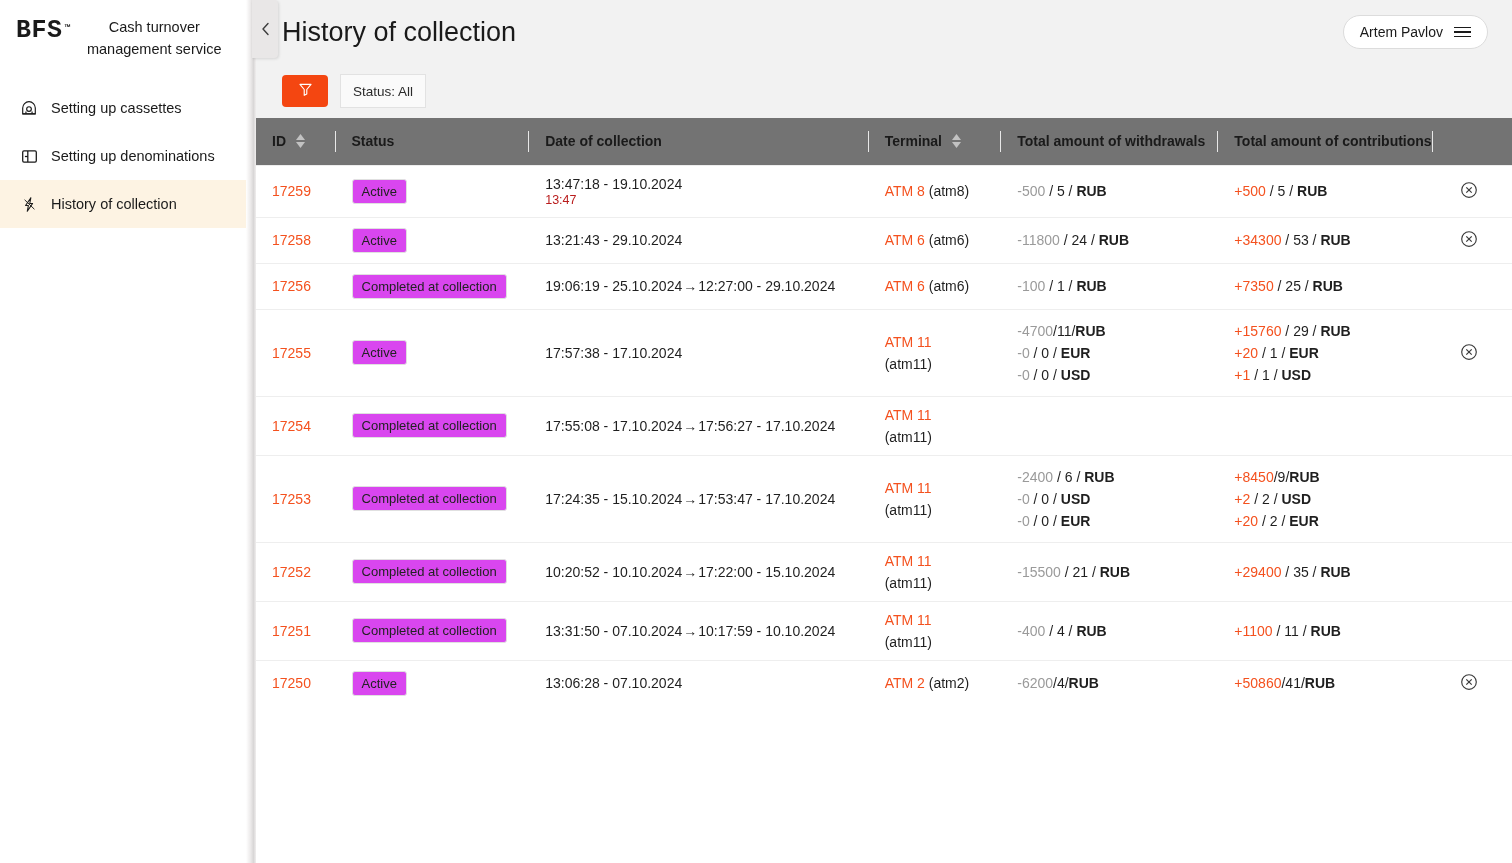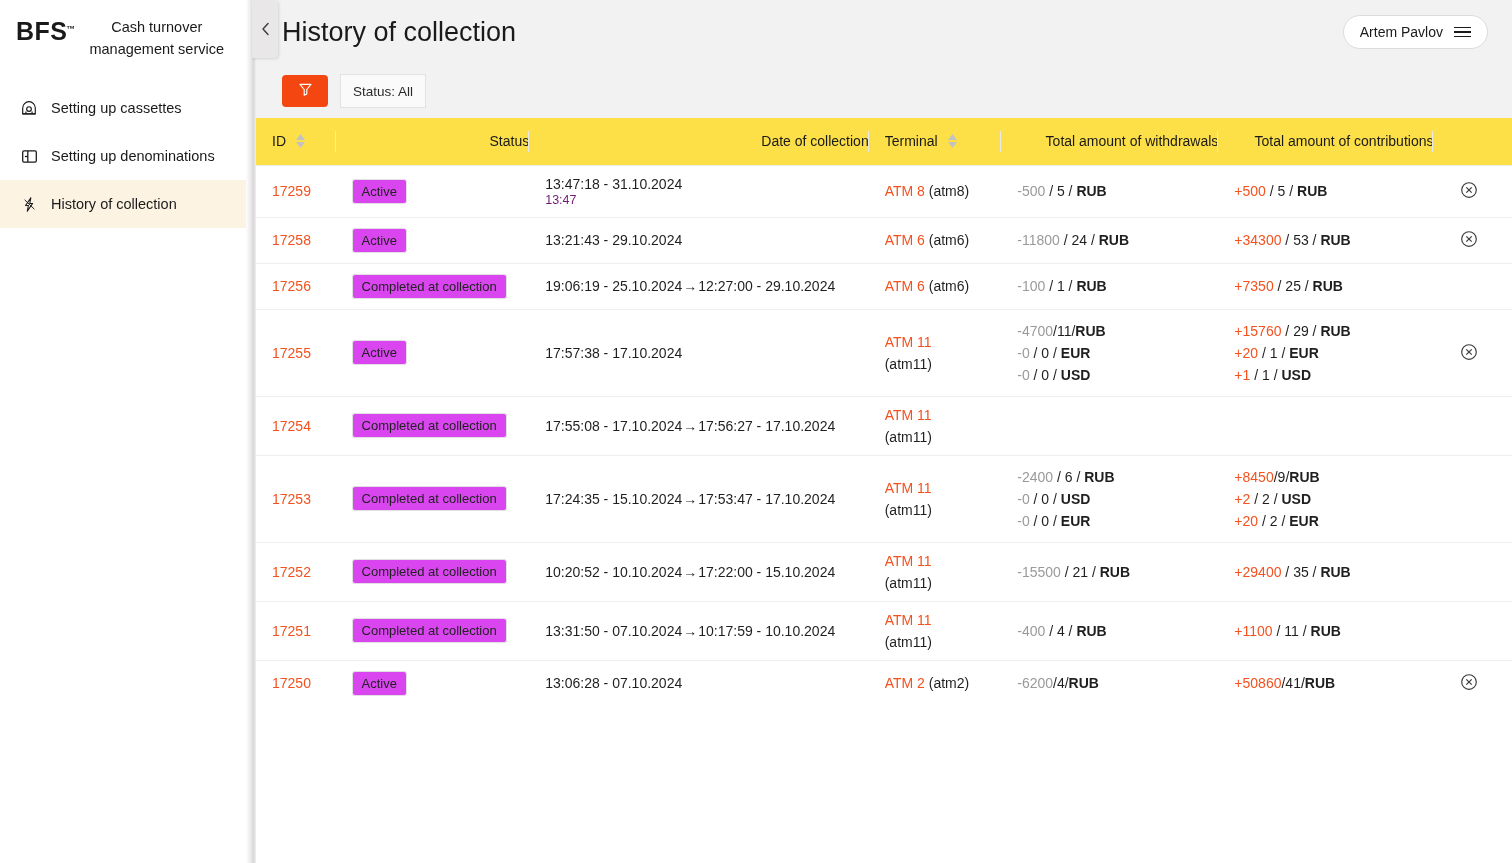--- a/index.html
+++ b/index.html
@@ -17,21 +17,21 @@
     background: #ffffff;
     position: relative;
     z-index: 5;
     box-shadow: 0 0 0 0 rgba(0,0,0,0);
   }
   .brand {
     display: flex; align-items: flex-start; padding: 14px 16px 0 16px;
     height: 64px;
   }
   .logo {
-    font-family: Liberation Sans, sans-serif;
+    font-family: Liberation Mono, monospace;
     font-size: 25px; font-weight: 700; letter-spacing: 0.5px;
     color: #1a1a1a; line-height: 30px; position: relative;
     margin-top: 2px;
   }
   .logo .tm {
     font-size: 9px; position: absolute; top: -2px; right: -8px; font-weight: 700;
   }
   .brand-title {
     flex: 1; text-align: center; font-size: 14.5px; color: #1a1a1a;
     line-height: 22px; padding-left: 6px; padding-top: 2px;
@@ -103,22 +103,22 @@
     font-size: 13.5px; color: #2b2b2b; cursor: pointer;
   }
 
   
   .table-wrap {
     flex: 1; background: #ffffff; margin: 0;
     overflow: hidden; position: relative;
   }
   table { width: 100%; border-collapse: collapse; table-layout: fixed; }
   thead th {
-    background: #fde047; height: 47px; text-align: right;
-    font-size: 14px; font-weight: 400; color: #1a1a1a;
+    background: #737373; height: 47px; text-align: left;
+    font-size: 14px; font-weight: 700; color: #1a1a1a;
     border-bottom: 1px solid #ededed; padding: 0 0 0 16px;
     vertical-align: middle; position: relative;
   }
   thead th.sep::after {
     content: ""; position: absolute; right: 0; top: 13px; bottom: 13px;
     width: 1px; background: #e8e8e8;
   }
   .th-inner { display: flex; align-items: center; gap: 10px; }
   .sorter { display: flex; flex-direction: column; gap: 2px; line-height: 0; }
   .sorter svg { display: block; }
@@ -130,21 +130,21 @@
   }
   tbody tr:last-child td { border-bottom: none; }
   .cell-id { color: #f4511e; cursor: pointer; }
   .badge {
     display: inline-block; padding: 4px 9px;
     border: 1px solid #e0e0e0; border-radius: 3px;
     background: #d946ef; font-size: 13px; color: #222;
     white-space: nowrap; cursor: pointer;
   }
   .date-main { color: #1f1f1f; white-space: nowrap; }
-  .date-sub { color: #701a75; font-size: 12.5px; margin-top: 1px; }
+  .date-sub { color: #b91c1c; font-size: 12.5px; margin-top: 1px; }
   .arrow-gl { display: inline-block; margin: 0 1px; font-size: 14px; }
   .terminal-name { color: #f4511e; cursor: pointer; }
   .terminal-code { color: #1f1f1f; }
   .term-stack .terminal-name { display: block; margin-bottom: 6px; }
   .amt-line { white-space: nowrap; line-height: 22px; }
   .amt-neg { color: #9a9a9a; }
   .amt-pos { color: #f4511e; }
   .amt-cnt { color: #1f1f1f; }
   .amt-cur { color: #1f1f1f; font-weight: 700; }
   .amt-sl { color: #1f1f1f; }
@@ -297,21 +297,21 @@
               <span>Total amount of contributions</span>
             </th>
             <th></th>
           </tr>
         </thead>
         <tbody id="tbody">
             <tr>
               <td><span class="cell-id">17259</span></td>
               <td><span class="badge">Active</span></td>
               <td>
-                <div class="date-main">13:47:18 - 31.10.2024</div>
+                <div class="date-main">13:47:18 - 19.10.2024</div>
                 <div class="date-sub">13:47</div>
               </td>
               <td><span class="terminal-name">ATM 8</span> <span class="terminal-code">(atm8)</span></td>
               <td>
                 <div class="amt-line"><span class="amt-neg">-500</span><span class="amt-sl"> / </span><span class="amt-cnt">5</span><span class="amt-sl"> / </span><span class="amt-cur">RUB</span></div>
               </td>
               <td>
                 <div class="amt-line"><span class="amt-pos">+500</span><span class="amt-sl"> / </span><span class="amt-cnt">5</span><span class="amt-sl"> / </span><span class="amt-cur">RUB</span></div>
               </td>
               <td class="cancel-cell"><span class="cancel-btn">

